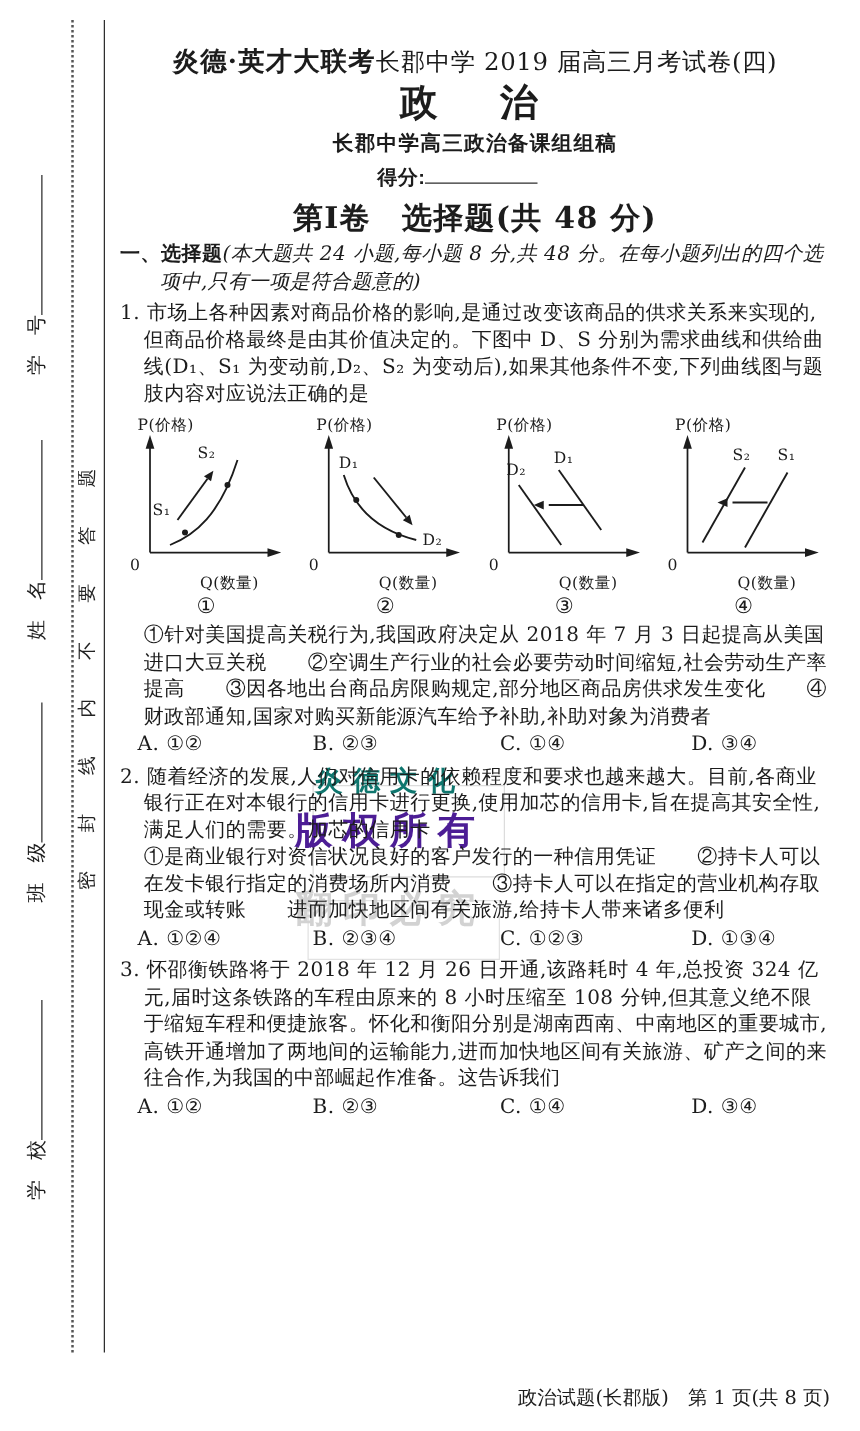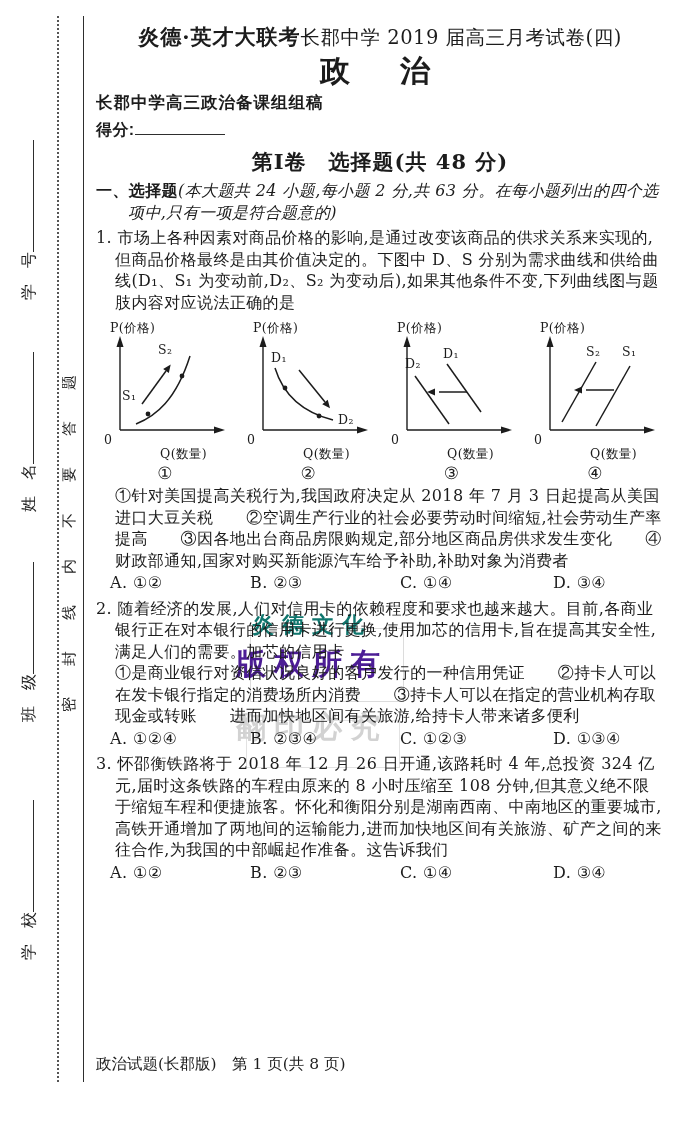--- a/index.html
+++ b/index.html
@@ -27,40 +27,40 @@
   
   .watermark{position:absolute;left:236px;top:610px;z-index:0;text-align:center;pointer-events:none;}
   .wm-line{font-family:"Liberation Sans","DejaVu Sans",sans-serif;font-weight:bold;letter-spacing:8px;}
   .wm-1{font-size:22px;color:#0f766e;}
   .wm-2{font-size:30px;color:#4c1d95;margin-top:4px;}
   .wm-3{font-size:30px;color:#d2d2d2;margin-top:22px;}
   .wm-box{position:absolute;left:250px;top:628px;width:152px;height:72px;border:1px solid #dcdcdc;z-index:0;}
   .wm-box2{position:absolute;left:246px;top:720px;width:152px;height:46px;border:1px solid #e2e2e2;z-index:0;}
 
   
-  .content{position:absolute;left:96px;top:4px;width:568px;z-index:1;font-size:16px;line-height:21.5px;letter-spacing:0.4px;}
+  .content{position:absolute;left:96px;top:16px;width:568px;z-index:1;font-size:16px;line-height:21.5px;letter-spacing:0.4px;}
   .hdr{margin-top:22px;text-align:center;white-space:nowrap;}
   .hdr .series{font-weight:bold;font-size:21px;letter-spacing:1px;}
   .hdr .exam{font-size:19.5px;letter-spacing:0.5px;}
   .doc-title{margin-top:10px;text-align:center;font-family:"Liberation Sans","DejaVu Sans",sans-serif;
     font-weight:bold;font-size:30px;letter-spacing:10px;}
-  .doc-subtitle{margin-top:12px;text-align:left;font-family:Liberation Mono, monospace;
+  .doc-subtitle{margin-top:12px;text-align:center;font-family:Liberation Sans, sans-serif;
     font-weight:bold;font-size:16.5px;letter-spacing:1px;}
-  .score-row{margin-top:4px;text-align:left;padding-right:28px;height:20px;}
+  .score-row{margin-top:4px;text-align:center;padding-right:28px;height:20px;}
   .score-row .lbl{font-family:"Liberation Sans","DejaVu Sans",sans-serif;font-weight:bold;font-size:16px;}
   .score-row .score-blank{display:inline-block;width:90px;height:13px;border-bottom:1.2px solid #2e2e2e;}
   .intro{margin-top:6px;text-indent:2em;}
-  .section-title{margin-top:12px;text-align:center;font-weight:bold;font-size:21px;letter-spacing:1px;}
+  .section-title{margin-top:12px;text-align:center;font-weight:bold;font-size:24px;letter-spacing:1px;}
   .part-instr{margin-top:8px;padding-left:2em;text-indent:-2em;}
   .part-instr .plabel{font-weight:bold;}
   .part-instr .pnote{font-style:italic;}
   .question{margin-top:4px;padding-left:19px;text-indent:-19px;}
   .statements{padding-left:19px;}
   .options{display:grid;grid-template-columns:140px 150px 153px auto;padding-left:14px;margin-top:1px;}
-  .footer{position:absolute;left:96px;top:1054px;width:568px;text-align:left;font-size:15.5px;z-index:1;}
+  .footer{position:absolute;left:96px;top:1108px;width:568px;text-align:right;font-size:15.5px;z-index:1;}
 
   
   .charts{display:flex;justify-content:space-between;margin:5px 0 2px 0;}
   .chart{width:138px;}
   .chart svg{display:block;}
   .chart .cap{text-align:center;font-size:17px;line-height:20px;}
   .ax{stroke:#1c1c1c;stroke-width:1.4;fill:none;}
   .crv{stroke:#1c1c1c;stroke-width:1.5;fill:none;}
   .ah{fill:#1c1c1c;stroke:none;}
   .dot{fill:#1c1c1c;}
@@ -106,21 +106,21 @@
     <div class="doc-subtitle">长郡中学高三政治备课组组稿</div>
 
     <div class="score-row">
       <span class="lbl">得分:</span><span class="score-blank"></span>
     </div>
 
 
     <div class="section-title">第Ⅰ卷　选择题(共 48 分)</div>
 
     <div class="part-instr">
-      <span class="plabel">一、选择题</span><span class="pnote">(本大题共 24 小题,每小题 2 分,共 63 分。在每小题列出的四个选项中,只有一项是符合题意的)</span>
+      <span class="plabel">一、选择题</span><span class="pnote">(本大题共 24 小题,每小题 8 分,共 48 分。在每小题列出的四个选项中,只有一项是符合题意的)</span>
     </div>
 
     <div class="question">
       <span>1.</span>
       <span>市场上各种因素对商品价格的影响,是通过改变该商品的供求关系来实现的,但商品价格最终是由其价值决定的。下图中 D、S 分别为需求曲线和供给曲线(D₁、S₁ 为变动前,D₂、S₂ 为变动后),如果其他条件不变,下列曲线图与题肢内容对应说法正确的是</span>
     </div>
 
     <div class="charts">
 
       <div class="chart">

